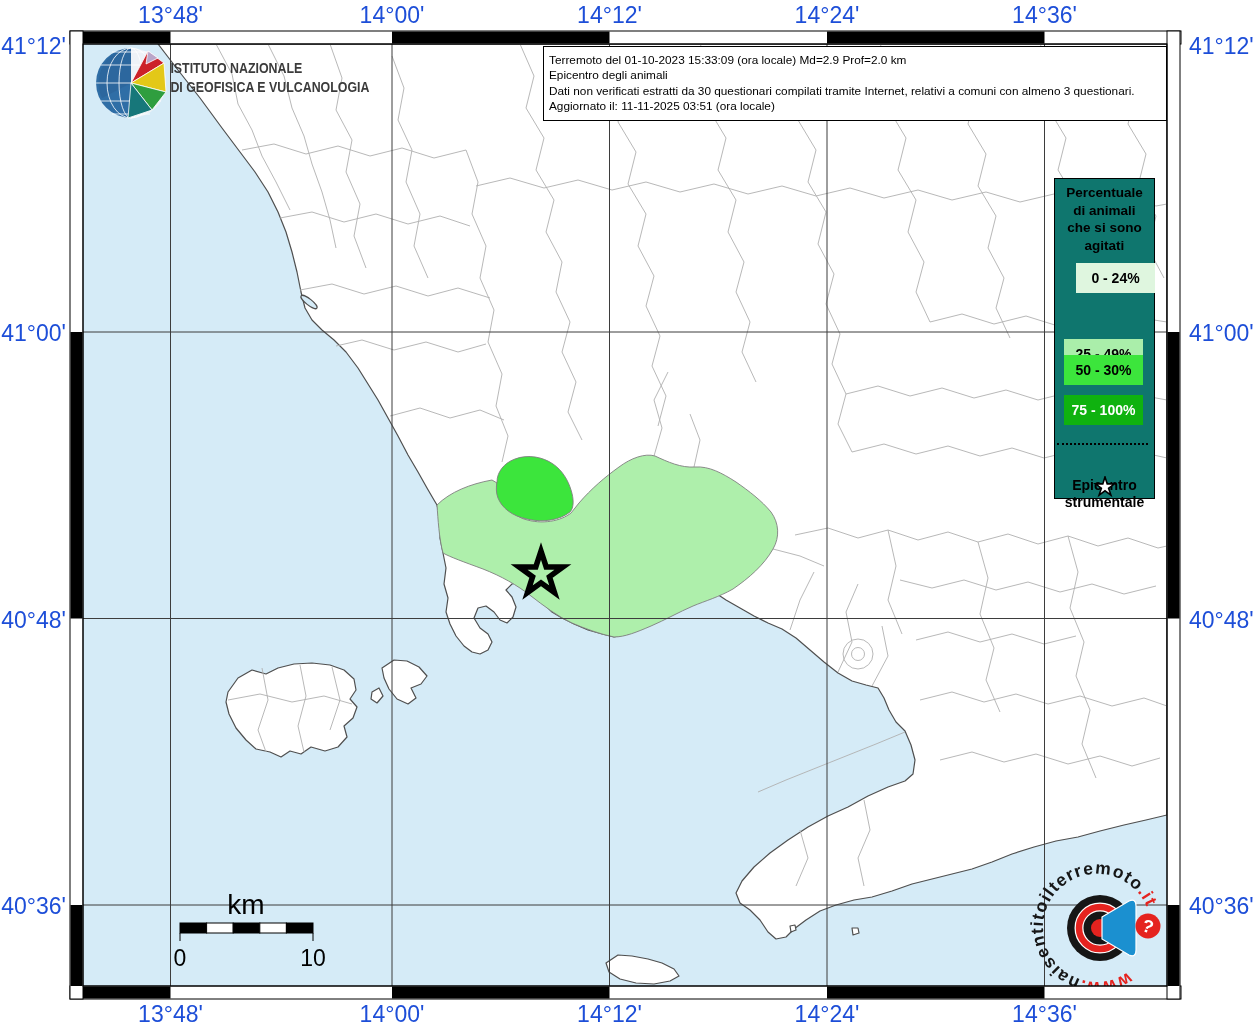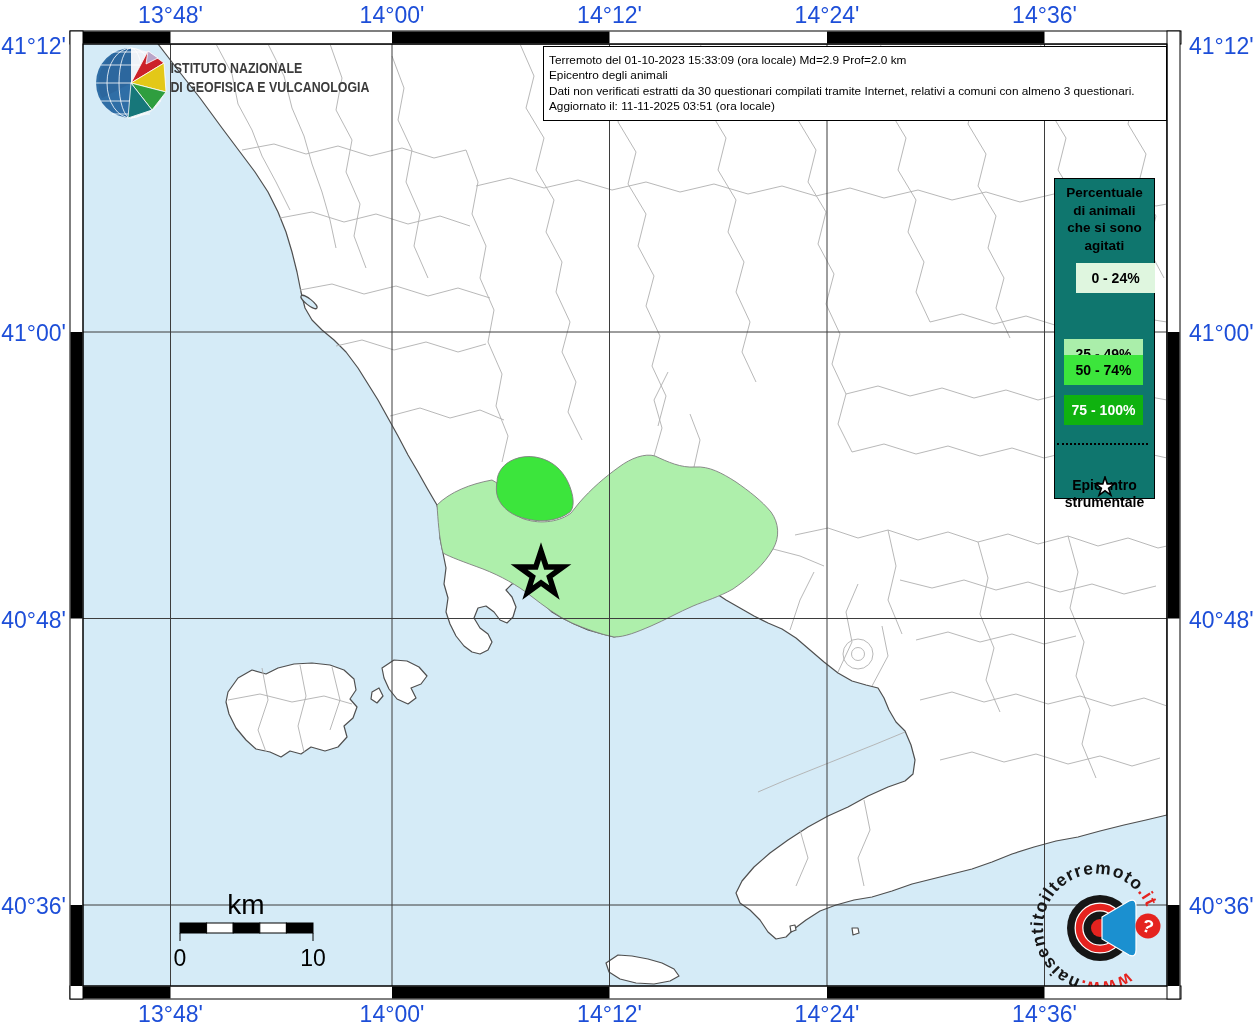--- a/index.html
+++ b/index.html
@@ -222,21 +222,21 @@
 
 <div id="legend-box" class="overlay">
   <div class="legend-title">
     <div>Percentuale</div>
     <div>di animali</div>
     <div>che si sono</div>
     <div>agitati</div>
   </div>
   <div class="swatch" style="top: 84px; background-color: rgb(223, 246, 223); color: rgb(0, 0, 0); margin-left: 12px;">0 - 24%</div>
   <div class="swatch" style="top: 130px; background-color: rgb(170, 238, 170); color: rgb(0, 0, 0); margin-top: 30px;">25 - 49%</div>
-  <div class="swatch" style="top: 176px; background-color: rgb(60, 229, 60); color: rgb(0, 0, 0);">50 - 74%</div>
+  <div class="swatch" style="top: 176px; background-color: rgb(60, 229, 60); color: rgb(0, 0, 0);">50 - 30%</div>
   <div class="swatch" style="top: 216px; background-color: rgb(15, 178, 15); color: rgb(255, 255, 255);">75 - 100%</div>
   <div id="legend-dots"></div>
   <div class="legend-epi" style="top:272px">Epicentro</div>
   <div class="legend-epi" style="top:289px">strumentale</div>
   <svg id="legend-star" width="26" height="22" viewBox="-13 -11 26 22">
     <path d="M0,-10 L2.2,-3.1 L9.5,-3.1 L3.6,1.2 L5.9,8.1 L0,3.8 L-5.9,8.1 L-3.6,1.2 L-9.5,-3.1 L-2.2,-3.1 Z" fill="#ffffff" stroke="#000" stroke-width="1.6"></path>
   </svg>
 </div>
 
 </div>

